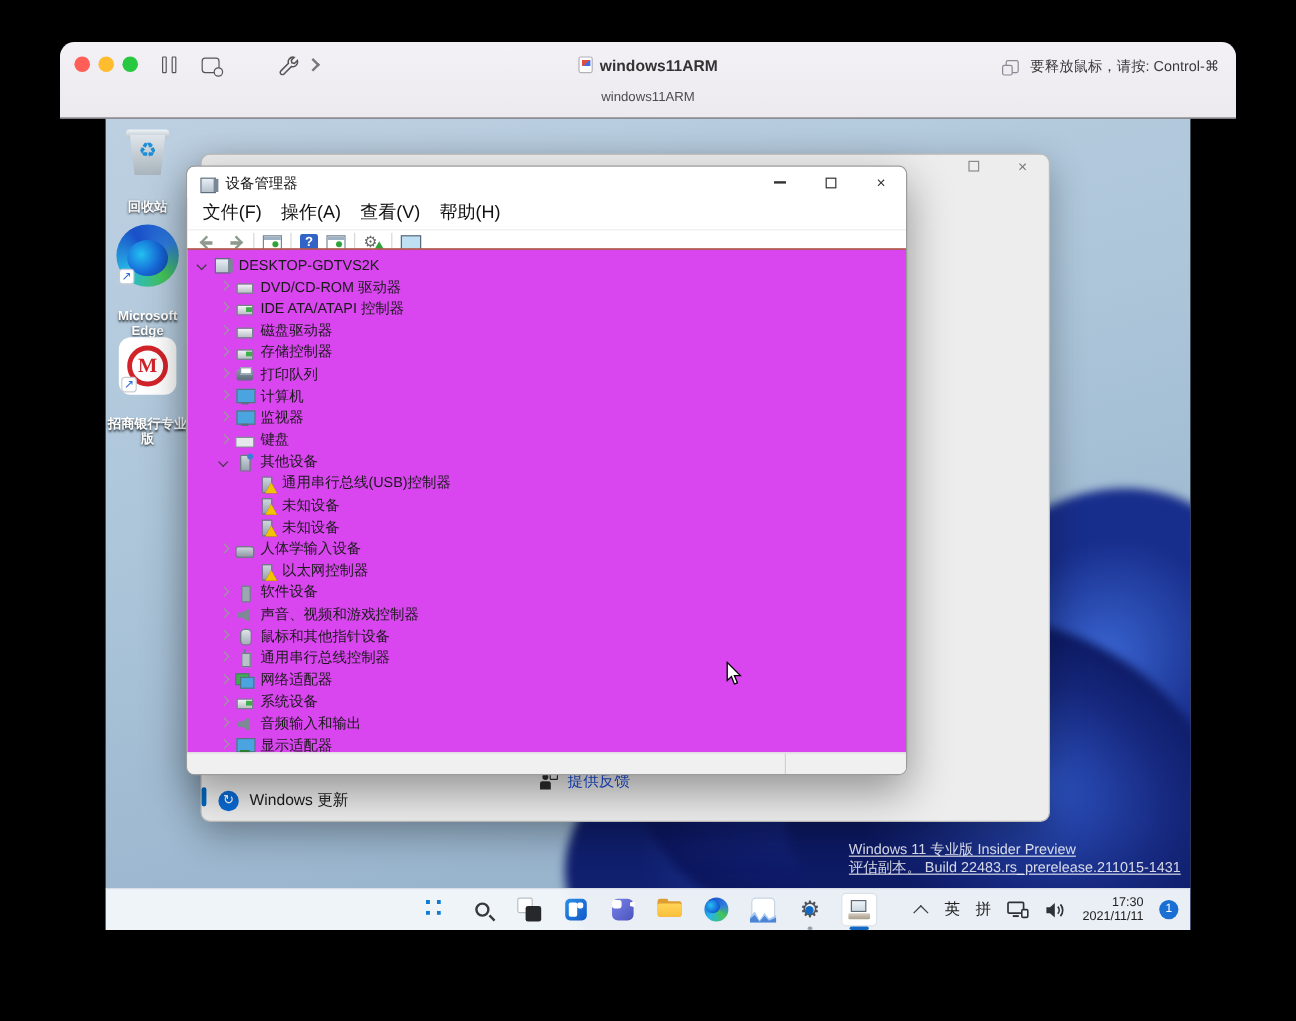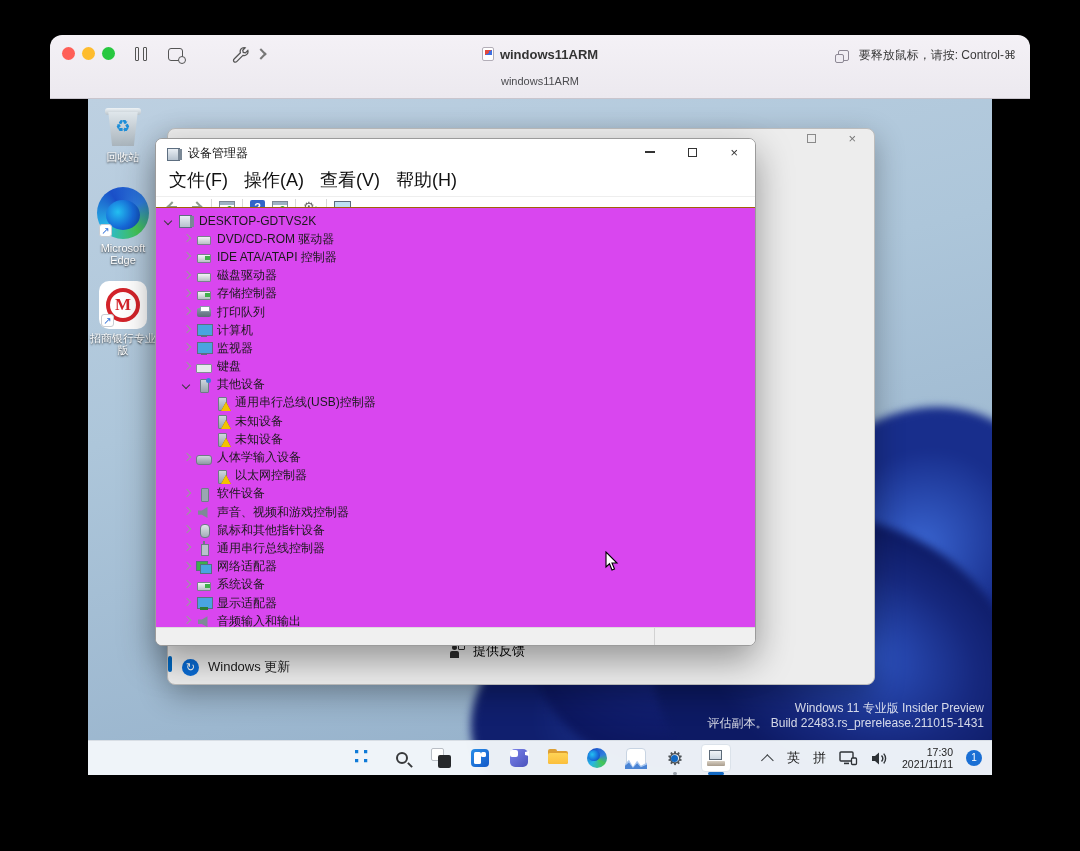--- a/index.html
+++ b/index.html
@@ -50,22 +50,22 @@
     background:radial-gradient(closest-side at 55% 40%, #2e55c4 0%, #16287e 65%, #0d1a64 100%); }
   .petal3 { left:380px; top:470px; width:420px; height:260px; transform:rotate(-12deg);
     background:radial-gradient(closest-side at 50% 50%, #24409e 0%, #101f6e 70%); }
   .petal4 { left:700px; top:300px; width:260px; height:300px; transform:rotate(40deg);
     background:radial-gradient(closest-side at 50% 50%, #3a66d2 0%, #182e8c 70%); }
   .petal-light { left:760px; top:540px; width:320px; height:240px;
     background:radial-gradient(closest-side at 70% 70%, #cfe0ec 0%, rgba(175,200,220,.55) 55%, rgba(160,190,215,0) 100%); }
 
   
   .desk-icon { position:absolute; width:66px; text-align:center; }
-  .desk-icon .lbl { margin-top:3px; font-size:11px; line-height:12px; color:#fff;
-    text-shadow:0 1px 2px rgba(0,0,0,.85); }
+  .desk-icon .lbl { margin-top:19px; font-size:11px; line-height:12px; color:#fff;
+    text-shadow:0 1px 2px rgba(0,0,0,.85);font-weight:bold; }
   .bin-ico { position:relative; width:40px; height:44px; margin:0 auto; }
   .bin-body { position:absolute; left:4px; top:8px; width:32px; height:34px;
     background:linear-gradient(#dfe6eb,#a9b4bc); clip-path:polygon(4% 0,96% 0,84% 100%,16% 100%); }
   .bin-lid { position:absolute; left:2px; top:4px; width:36px; height:7px; border-radius:3px;
     background:linear-gradient(#eef3f6,#b9c3ca); }
   .bin-recycle { position:absolute; left:0; top:12px; width:100%; text-align:center; font-size:17px;
     color:#1e8ed8; }
   .edge-ico { position:relative; width:52px; height:52px; margin:0 auto; border-radius:50%;
     background:conic-gradient(from 140deg, #45c654, #27b6e6 95deg, #1a4fc8 190deg, #2f7de0 280deg, #45c654 360deg); }
   .edge-ico i { position:absolute; left:9px; top:13px; width:34px; height:30px; border-radius:50%;
@@ -85,38 +85,38 @@
   .settings-ctl { position:absolute; top:3px; color:#777; font-size:11px; }
   .set-max { right:58px; width:9px; height:9px; border:1.5px solid #8a8a8a; top:5px; }
   .set-close { right:18px; top:2px; font-size:13px; }
   .set-nav-item { position:absolute; left:14px; bottom:8px; display:flex; align-items:center; gap:9px;
     font-size:13px; color:#1b1b1b; }
   .set-accent { position:absolute; left:0; bottom:12px; width:3.5px; height:16px; border-radius:2px;
     background:#0067c0; }
   .wu-ico { width:17px; height:17px; border-radius:50%; background:#0a6cd6; color:#fff; font-size:11px;
     line-height:17px; text-align:center; }
   .feedback-item { position:absolute; left:282px; bottom:24px; display:flex; align-items:center; gap:8px;
-    font-size:13px; color:#000000;text-align:center; }
+    font-size:13px; color:#1d4ed8;text-align:center; }
   .fb-ico { position:relative; width:15px; height:15px; }
   .fb-ico .head { position:absolute; left:2px; top:1px; width:5px; height:5px; border-radius:50%; background:#2d2d2d; }
   .fb-ico .body { position:absolute; left:0px; top:7px; width:9px; height:7px; border-radius:2px 2px 0 0; background:#2d2d2d; }
   .fb-ico .bub { position:absolute; right:0; top:0; width:7px; height:6px; border:1.5px solid #2d2d2d; border-radius:1px; background:#ededed; }
 
   
   .dm-win { position:absolute; left:67px; top:39px; width:601px; height:508px; background:#fff;
     border:1px solid #9b9b9b; border-radius:7px; box-shadow:0 14px 36px rgba(0,0,0,.38); overflow:hidden; }
   .dm-titlebar { position:relative; height:26px; background:#fff; }
   .dm-title { position:absolute; left:8px; top:6px; display:flex; gap:6px; align-items:center;
     font-size:12px; color:#111; }
   .dm-controls { position:absolute; right:0; top:0; height:26px; display:flex; }
   .dm-btn { width:42px; height:26px; display:flex; align-items:center; justify-content:center; color:#222; }
   .glyph-min { width:10px; height:1.5px; background:#333; }
   .glyph-max { width:9px; height:9px; border:1.3px solid #333; }
   .glyph-close { font-size:13px; color:#333; }
-  .dm-menubar { display:flex; gap:16px; padding:3px 16px 4px 13px; font-size:18px; color:#111; }
+  .dm-menubar { display:flex; gap:16px; padding:3px 16px 4px 13px; font-size:15px; color:#111; }
   .dm-toolbar { display:flex; align-items:center; gap:7px; padding:2px 0 3px 9px;
     border-top:1px solid #eee; }
   .tb-sep { width:1px; height:16px; background:#d7d7d7; }
   .tb-arrow { position:relative; width:16px; height:12px; }
   .tb-arrow i { position:absolute; top:2px; width:8px; height:8px; border-top:2.5px solid #8d9a8d;
     border-left:2.5px solid #8d9a8d; }
   .tb-back i { left:3px; transform:rotate(-45deg); }
   .tb-fwd i { right:3px; transform:rotate(135deg); }
   .tb-arrow u { position:absolute; top:5px; left:4px; right:4px; height:2.5px; background:#8d9a8d; }
   .tb-win { position:relative; width:16px; height:13px; border:1px solid #7b8794; background:#fff; }
@@ -183,22 +183,22 @@
   .t-software-device::before { content:""; position:absolute; left:5px; top:1px; width:6px; height:12px;
     border-radius:1px; background:#9aa6b2; border:1px solid #707c88; }
   .warn-badge { position:absolute; right:-1px; bottom:-1px; width:0; height:0;
     border-left:5px solid transparent; border-right:5px solid transparent; border-bottom:9px solid #f3c200;
     filter:drop-shadow(0 0 .5px #6b5900); }
   .dm-statusbar { position:absolute; left:0; bottom:0; width:100%; height:18px; background:#f0f0f0;
     border-top:1px solid #dcdcdc; }
   .dm-statusbar i { position:absolute; top:0; bottom:0; width:1px; background:#d2d2d2; }
 
   
-  .watermark { position:absolute; right:8px; top:602px; text-align:right; color:rgba(255,255,255,.82);
-    font-size:12px; line-height:15px; }
+  .watermark { position:absolute; right:8px; top:602px; color:rgba(255,255,255,.82);
+    font-size:12px; line-height:15px;text-decoration:underline; }
 
   
   .cursor { position:absolute; left:517px; top:452px; }
 
   
   .taskbar { position:absolute; left:0; bottom:0; width:100%; height:35px;
     background:rgba(242,246,250,.97); border-top:1px solid #d8dee5; display:flex; align-items:center; }
   .tb-center { position:absolute; left:262px; display:flex; align-items:center; gap:13px; height:35px; }
   .tk { position:relative; width:26px; height:26px; display:flex; align-items:center; justify-content:center; }
   .tk-start i { display:block; width:17px; height:17px;
@@ -517,27 +517,27 @@
                 <span class="ticon t-network-adapter"></span>
                 <span class="tree-label">网络适配器</span>
               </div>
               <div class="tree-row state-collapsed" style="padding-left: 24px;">
                 <span class="chev"></span>
                 <span class="ticon t-system-devices ti-slab"></span>
                 <span class="tree-label">系统设备</span>
               </div>
               <div class="tree-row state-collapsed" style="padding-left: 24px;">
                 <span class="chev"></span>
+                <span class="ticon t-audio-io ti-speaker"></span>
+                <span class="tree-label">音频输入和输出</span>
+              </div>
+              <div class="tree-row state-collapsed" style="padding-left: 24px;">
+                <span class="chev"></span>
                 <span class="ticon t-display-adapter"></span>
                 <span class="tree-label">显示适配器</span>
-              </div>
-              <div class="tree-row state-collapsed" style="padding-left: 24px;">
-                <span class="chev"></span>
-                <span class="ticon t-audio-io ti-speaker"></span>
-                <span class="tree-label">音频输入和输出</span>
               </div>
             </div>
           <div class="dm-statusbar">
             <i style="left:498px;"></i>
               <i style="left:615px;"></i>
           </div>
         </div>
 
         <div class="watermark">
           <div>Windows 11 专业版 Insider Preview</div>

